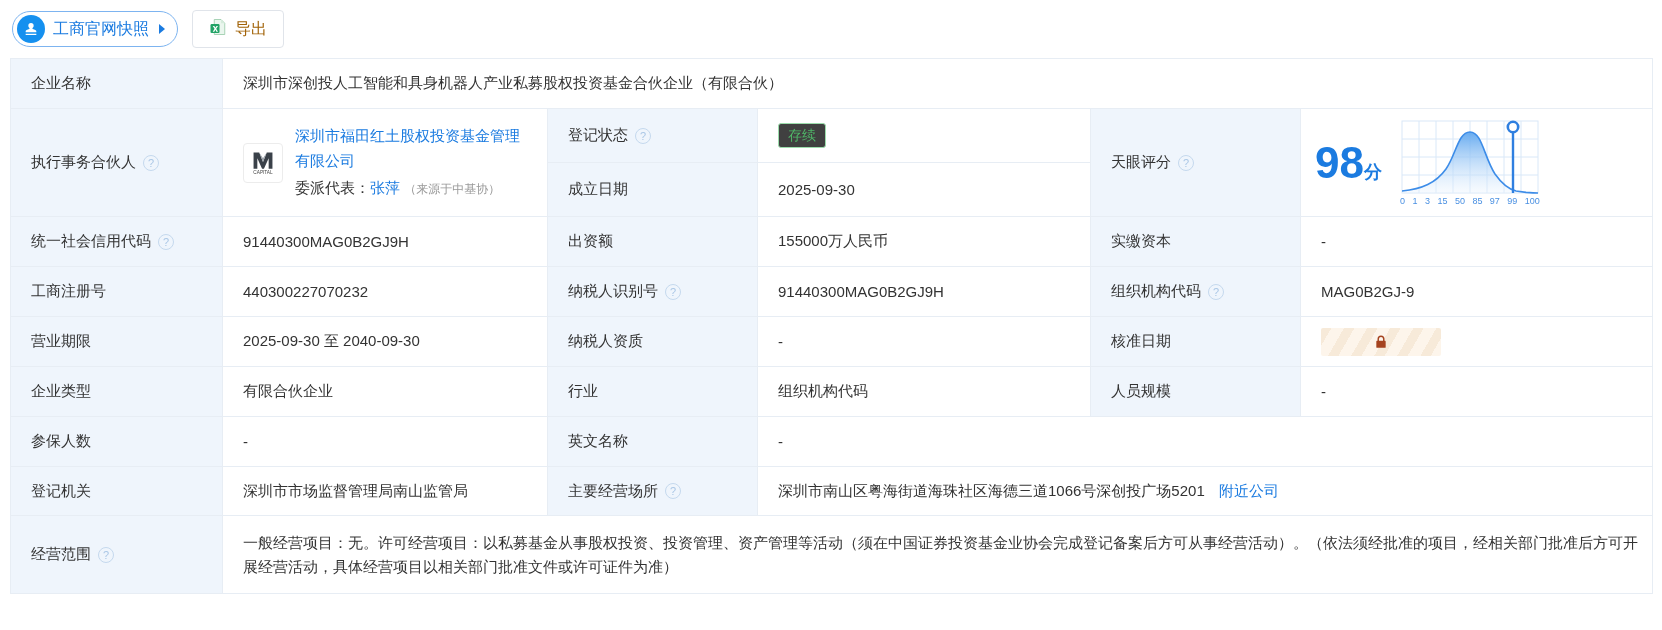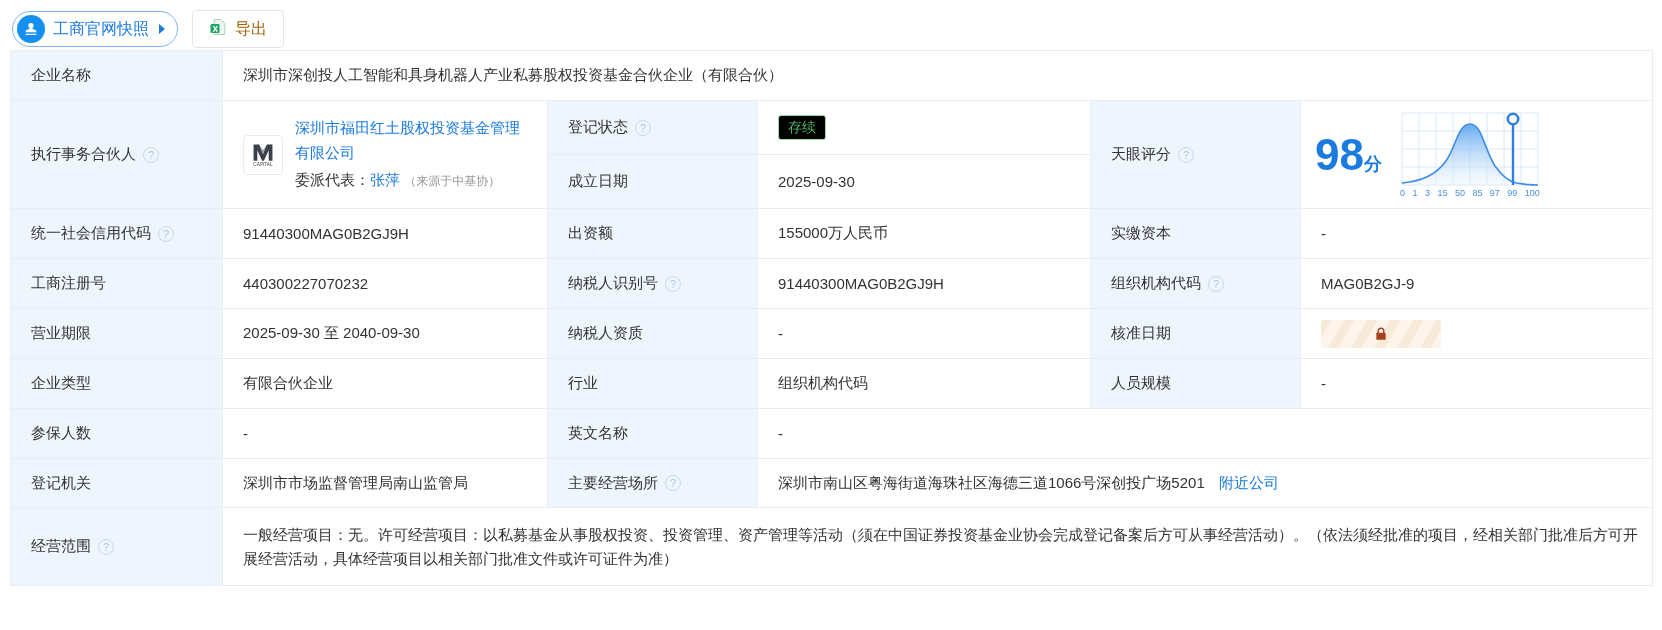--- a/index.html
+++ b/index.html
@@ -13,29 +13,29 @@
   .tab .underline { position:absolute; left:0; right:0; bottom:0; height:4px; border-radius:2px; background:#1b7be0; display:none; }
   .tab.active .underline { display:block; }
 
   .actions { display:flex; gap:14px; align-items:center;text-align:center; }
   .snapshot-btn { display:flex; align-items:center; gap:8px; border:1px solid #7db4f0; border-radius:18px; padding:3px 12px 3px 4px; color:#1b7be0; font-size:16px; cursor:pointer; background:#fff; }
   .stamp-circle { width:28px; height:28px; border-radius:50%; background:#1590ef; display:flex; align-items:center; justify-content:center; }
   .chevron { width:0; height:0; border-left:6px solid #1b7be0; border-top:5px solid transparent; border-bottom:5px solid transparent; margin-left:2px; }
   .export-btn { display:flex; align-items:center; gap:8px; border:1px solid #e0e4ea; border-radius:4px; padding:7px 16px; font-size:16px; color:#a16207; cursor:pointer; background:#fff; }
 
   
-  .info-table { border-collapse:collapse; table-layout:fixed; width:1642px; margin:0 10px 0 10px; font-size:15px; }
+  .info-table { border-collapse:collapse; table-layout:fixed; width:1642px; margin:8px 10px 0 10px; font-size:15px; }
   .info-table td { border:1px solid #e7edf4; padding:10px 14px 10px 20px; vertical-align:middle; word-break:break-all; }
   td.lbl { background:#eff5fc; color:#333; }
   .lbl-inner { display:flex; align-items:center; }
   .q-icon { width:16px; height:16px; min-width:16px; border:1px solid #c5d9ee; border-radius:50%; color:#aac7e6; font-size:11px; line-height:14px; text-align:center; margin-left:7px; display:inline-block; cursor:pointer; }
   .q-icon::before { content:"?"; }
   a.blue, .blue-link { color:#1b7be0; text-decoration:none; cursor:pointer; }
 
-  .badge-green { display:inline-block; color:#4fb567; background:#000000; border:1px solid #9bdcab; border-radius:3px; padding:3px 9px; font-size:14px; line-height:17px; }
+  .badge-green { display:inline-block; color:#4fb567; background:#404040; border:1px solid #9bdcab; border-radius:3px; padding:3px 9px; font-size:14px; line-height:17px; }
 
   
   .partner { display:flex; align-items:center; gap:12px; }
   .partner-logo { width:40px; height:40px; min-width:40px; border:1px solid #ececec; border-radius:4px; background:#fff; display:flex; align-items:center; justify-content:center; }
   .partner-text { line-height:25px; }
   .rep-line { margin-top:2px; }
   .rep-source { color:#999; font-size:12px; }
 
   
   .score-cell { display:flex; align-items:center; gap:18px; padding-right:4px; }

